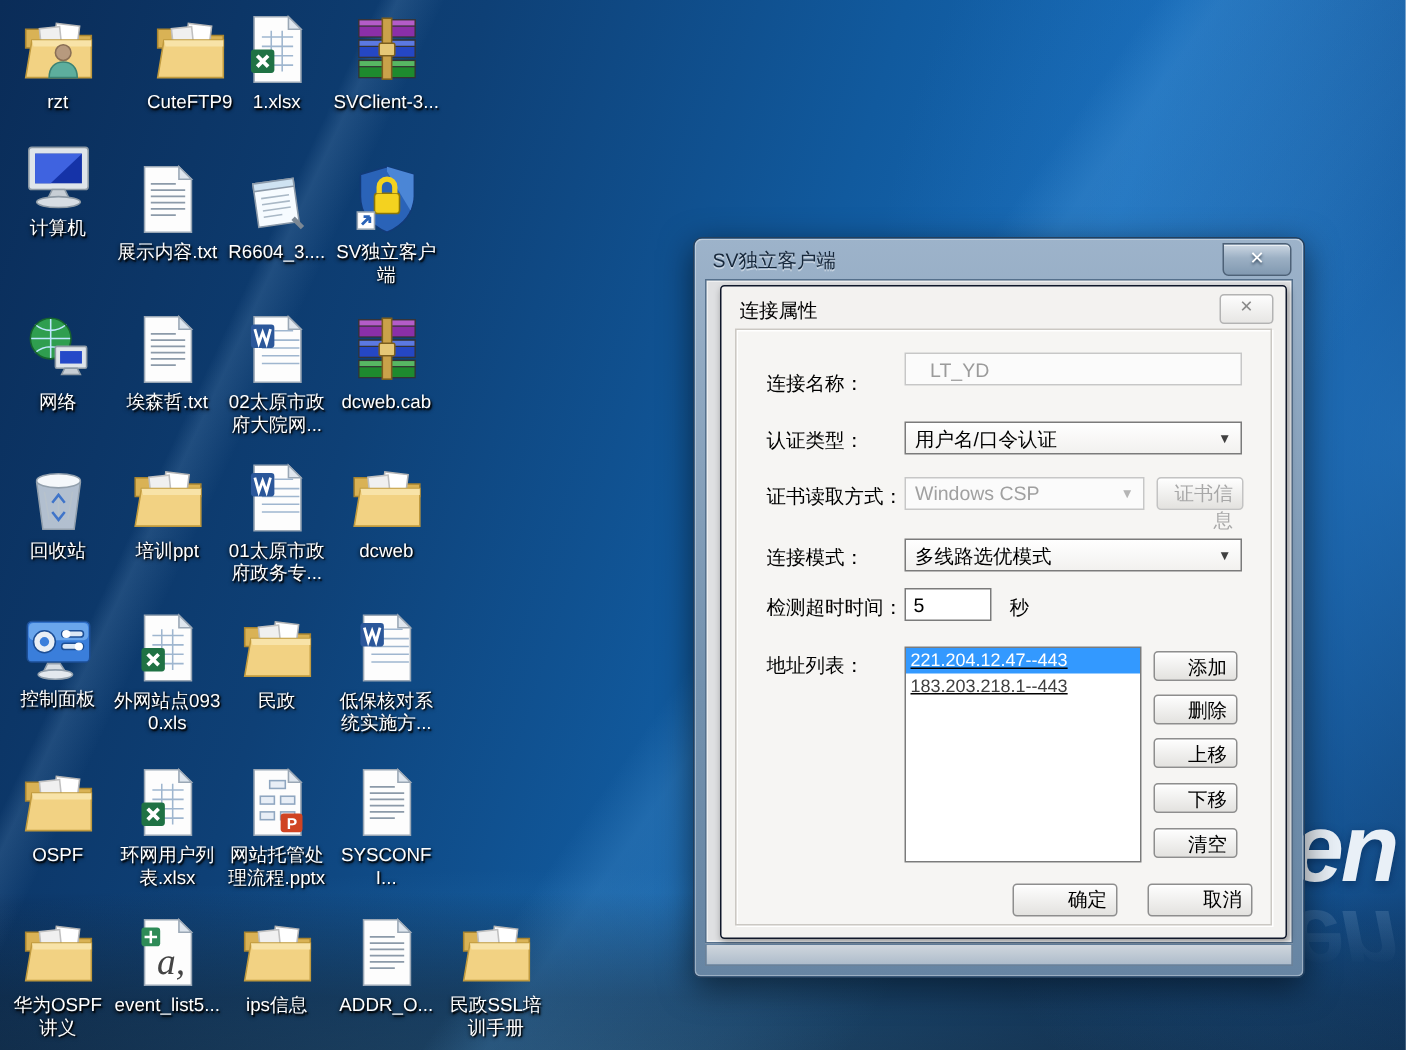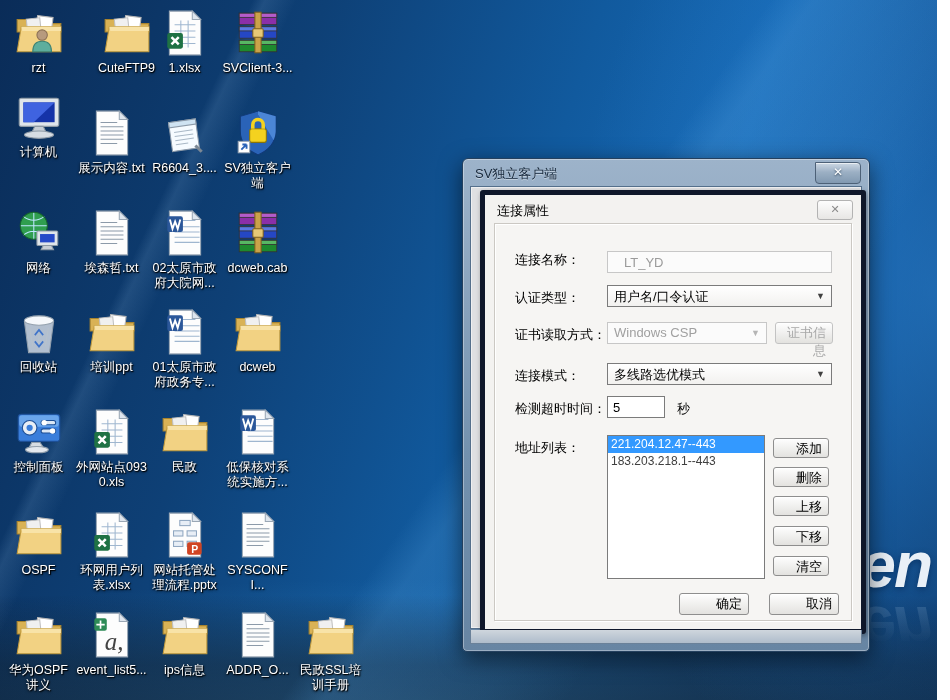--- a/index.html
+++ b/index.html
@@ -37,21 +37,21 @@
   #winclose{position:absolute;top:3px;right:8px;width:44px;height:20px;border-radius:0 4px 4px 4px;
     background:linear-gradient(#cdd8e4,#9cb0c4 45%,#8199b1);border:1px solid #4d6177;
     color:#fff;font-size:12px;font-weight:bold;text-align:center;line-height:19px;
     text-shadow:0 1px 2px #33485e;cursor:pointer;box-shadow:inset 0 1px 0 rgba(255,255,255,.6);}
   #winbody{position:absolute;left:7px;right:7px;top:27px;bottom:22px;background:#dfe0e2;
     border:1px solid #55708c;box-shadow:inset 0 0 0 1px rgba(255,255,255,.5);}
   #winstrip{position:absolute;left:7px;right:7px;bottom:7px;height:13px;
     background:linear-gradient(#cfd6dd,#aebccb);border:1px solid #6a8199;border-top:none;}
   
   #dialog{position:absolute;left:9px;top:3px;width:376px;height:434px;background:#f3f2f0;
-    border:5px solid #0f172a;border-radius:3px;box-shadow:1px 2px 5px rgba(0,0,0,.35);}
+    border:1px solid #0f172a;border-radius:3px;box-shadow:1px 2px 5px rgba(0,0,0,.35);}
   #dlgtitle{position:absolute;left:12px;top:7px;font-size:13px;color:#000;}
   #dlgclose{position:absolute;top:5px;right:8px;width:34px;height:18px;border:1px solid #b3b3b3;
     border-radius:3px;background:linear-gradient(#fdfdfd,#e7e6e4);color:#8a8a8a;font-size:11px;
     font-weight:bold;text-align:center;line-height:17px;cursor:pointer;}
   #frame{position:absolute;left:9px;top:28px;right:9px;bottom:8px;background:#f6f5f3;
     border:1px solid #cbc8c3;box-shadow:inset 1px 1px 0 #fff, 1px 1px 0 #fff;}
   .flabel{position:absolute;left:30px;font-size:13px;color:#000;}
   .tbox{position:absolute;left:122px;width:225px;height:22px;box-sizing:border-box;font-size:13px;
     border:1px solid #7b7b7b;background:#fff;padding:0 5px;font-family:inherit;}
   .tbox:disabled,.tbox.dis{border-color:#c7c7c7;background:#fbfbfb;color:#9b9b9b;}
@@ -59,21 +59,21 @@
     border:1px solid #7b7b7b;background:linear-gradient(#fff,#f2f1ef);padding:2px 20px 0 6px;
     color:#000;cursor:pointer;}
   .combo .arrow{position:absolute;right:6px;top:5px;font-size:9px;color:#404040;}
   .combo.dis{border-color:#c7c7c7;background:#fbfbfb;color:#a0a0a0;cursor:default;}
   .combo.dis .arrow{color:#b5b5b5;}
   .btn{position:absolute;box-sizing:border-box;border:1px solid #8e8e8e;border-radius:3px;
     background:linear-gradient(#fefefe,#e3e2df);font-size:13px;color:#000;text-align:right;
     cursor:pointer;font-family:inherit;box-shadow:inset 0 1px 0 #fff;}
   .btn.dis{color:#a8a8a8;border-color:#c3c3c3;cursor:default;}
   #addrlist{position:absolute;left:122px;top:240px;width:156px;height:142px;border:1px solid #7b7b7b;
-    background:#fff;overflow:hidden;}
+    background:#fff;overflow:hidden;text-decoration:underline;}
   .li{font-size:12px;line-height:17px;padding:0 3px;white-space:nowrap;color:#404040;cursor:default;}
   .li.sel{background:#3399ff;color:#fff;}
 </style>
 </head>
 <body>
 
 <div id="screen">
   <div id="wallpaper">
     <div id="brand">len</div>
     <div id="brand-reflect">len</div>
@@ -288,21 +288,21 @@
           <svg xmlns="http://www.w3.org/2000/svg" width="50" height="50" viewBox="0 0 48 48">
             <path d="M3 11h13l4 4h25v8H3z" fill="#d9b255" stroke="#a8842f"></path>
             <rect x="21" y="8" width="15" height="26" fill="#fff" stroke="#b5b5b5" transform="rotate(7 28 21)"></rect>
             <rect x="13" y="10" width="13" height="24" fill="#f0f0f0" stroke="#c0c0c0" transform="rotate(-6 19 22)"></rect>
             <path d="M3 42L7 18h38v24z" fill="#f2d283" stroke="#c09a3e"></path>
             <path d="M7 18h38v4H8z" fill="#f8e3a8"></path>
           </svg>
         </div>
         <div class="lbl">dcweb</div>
       </div>
-      <div class="cell" style="left: 0px; top: 399px;">
+      <div class="cell" style="left: 0px; top: 399px; font-family: Liberation Mono, monospace;">
         <div class="pic">
           <svg xmlns="http://www.w3.org/2000/svg" width="50" height="50" viewBox="0 0 48 48">
             <rect x="4" y="7" width="40" height="26" rx="3" fill="#3a7edb" stroke="#1d4f96"></rect>
             <rect x="5" y="8" width="38" height="11" rx="3" fill="#6aa6ec"></rect>
             <circle cx="15" cy="20" r="7" fill="#e8eef5" stroke="#1d4f96"></circle>
             <circle cx="15" cy="20" r="3" fill="#3a7edb"></circle>
             <g fill="#dbe7f5" stroke="#1d4f96">
               <rect x="26" y="13" width="14" height="4" rx="2"></rect>
               <rect x="26" y="21" width="14" height="4" rx="2"></rect>
             </g>
@@ -479,21 +479,21 @@
       <span id="wintitle">SV独立客户端</span>
       <div id="winclose">✕</div>
     </div>
     <div id="winbody">
       <div id="dialog">
         <span id="dlgtitle">连接属性</span>
         <div id="dlgclose">✕</div>
         <div id="frame"></div>
 
         <span class="flabel" style="top:56px">连接名称：</span>
-        <input class="tbox dis" style="top: 56px; padding-left: 16px;" disabled="" value="LT_YD">
+        <input class="tbox dis" style="top: 44px; padding-left: 16px;" disabled="" value="LT_YD">
 
         <span class="flabel" style="top:94px">认证类型：</span>
         <div class="combo" style="top:90px">
           <span>用户名/口令认证</span>
           <span class="arrow">▼</span>
         </div>
 
         <span class="flabel" style="top:131px">证书读取方式：</span>
         <div class="combo dis" style="top:127px;width:160px">
           <span>Windows CSP</span>

